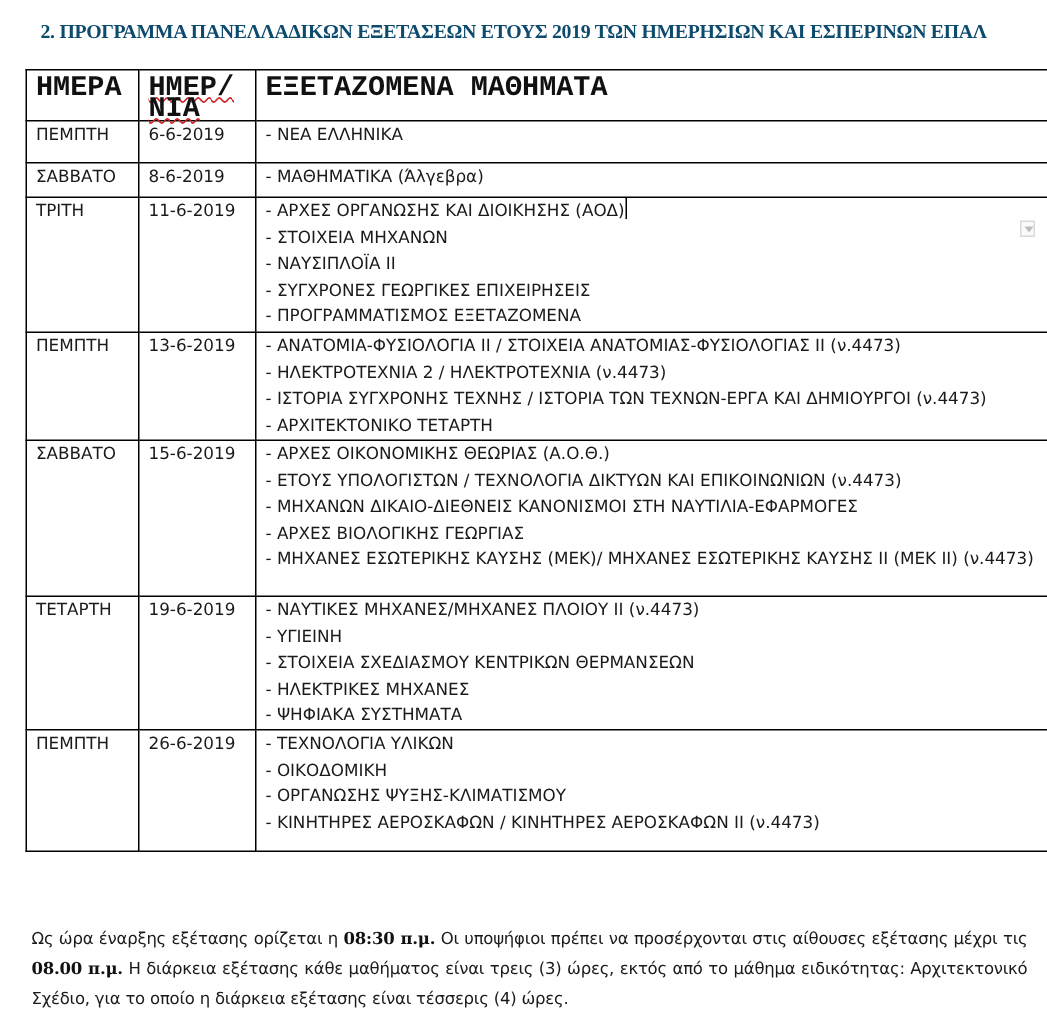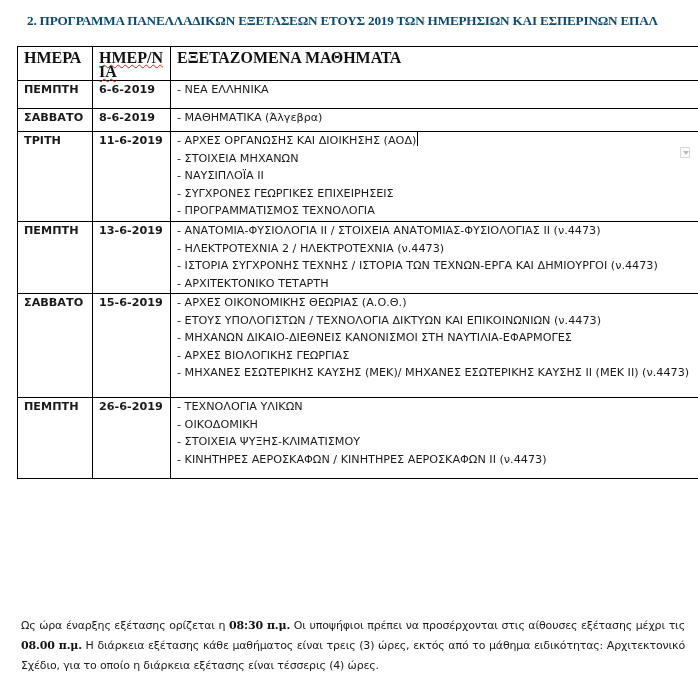--- a/index.html
+++ b/index.html
@@ -39,41 +39,40 @@
       border: 1.5px solid #000;
       vertical-align: top;
       padding: 0 6px;
       text-align: left;
     }
     col.c-day { width: 75px; }
     col.c-date { width: 78px; }
     col.c-subj { width: 528px; }
 
     th {
-      font-family: Liberation Serif, serif;
+      font-family: Liberation Mono, monospace;
       font-weight: bold;
-      font-size: 16px;
+      font-size: 19px;
       line-height: 14px;
       padding-top: 4px !important;
     }
     th.h-day { height: 29px; }
     th.h-date {
       text-decoration: underline;
       text-decoration-style: wavy;
       text-decoration-color: #d02020;
       text-decoration-thickness: 1px;
       word-break: break-all;
     }
     th.h-subj { text-align: left; }
 
     td.day, td.date {
       padding-top: 4px;
       line-height: 17px;
       color: #1a1a1a;
-      font-weight: bold;
     }
     td.subjects {
       padding-top: 3px;
       padding-bottom: 0;
       color: #1a1a1a;
       margin-left: 24px;
     }
     .subject {
       line-height: 17.6px;
       white-space: normal;
@@ -166,21 +165,21 @@
       </td>
     </tr>
     <tr class="r3">
       <td class="day">ΤΡΙΤΗ</td>
       <td class="date">11-6-2019</td>
       <td class="subjects">
         <div class="subject"><span>- ΑΡΧΕΣ ΟΡΓΑΝΩΣΗΣ ΚΑΙ ΔΙΟΙΚΗΣΗΣ (ΑΟΔ)</span><span class="cursor"></span></div>
         <div class="subject">- ΣΤΟΙΧΕΙΑ ΜΗΧΑΝΩΝ</div>
         <div class="subject">- ΝΑΥΣΙΠΛΟΪΑ ΙΙ</div>
         <div class="subject">- ΣΥΓΧΡΟΝΕΣ ΓΕΩΡΓΙΚΕΣ ΕΠΙΧΕΙΡΗΣΕΙΣ</div>
-        <div class="subject">- ΠΡΟΓΡΑΜΜΑΤΙΣΜΟΣ ΤΕΧΝΟΛΟΓΙΑ</div>
+        <div class="subject">- ΠΡΟΓΡΑΜΜΑΤΙΣΜΟΣ ΕΞΕΤΑΖΟΜΕΝΑ</div>
       </td>
     </tr>
     <tr class="r4">
       <td class="day">ΠΕΜΠΤΗ</td>
       <td class="date">13-6-2019</td>
       <td class="subjects">
         <div class="subject">- ΑΝΑΤΟΜΙΑ-ΦΥΣΙΟΛΟΓΙΑ ΙΙ / ΣΤΟΙΧΕΙΑ ΑΝΑΤΟΜΙΑΣ-ΦΥΣΙΟΛΟΓΙΑΣ ΙΙ (ν.4473)</div>
         <div class="subject">- ΗΛΕΚΤΡΟΤΕΧΝΙΑ 2 / ΗΛΕΚΤΡΟΤΕΧΝΙΑ (ν.4473)</div>
         <div class="subject">- ΙΣΤΟΡΙΑ ΣΥΓΧΡΟΝΗΣ ΤΕΧΝΗΣ / ΙΣΤΟΡΙΑ ΤΩΝ ΤΕΧΝΩΝ-ΕΡΓΑ ΚΑΙ  ΔΗΜΙΟΥΡΓΟΙ (ν.4473)</div>
         <div class="subject">- ΑΡΧΙΤΕΚΤΟΝΙΚΟ ΤΕΤΑΡΤΗ</div>
@@ -190,27 +189,38 @@
       <td class="day">ΣΑΒΒΑΤΟ</td>
       <td class="date">15-6-2019</td>
       <td class="subjects">
         <div class="subject">- ΑΡΧΕΣ ΟΙΚΟΝΟΜΙΚΗΣ ΘΕΩΡΙΑΣ (Α.Ο.Θ.)</div>
         <div class="subject">- ΕΤΟΥΣ ΥΠΟΛΟΓΙΣΤΩΝ / ΤΕΧΝΟΛΟΓΙΑ ΔΙΚΤΥΩΝ ΚΑΙ ΕΠΙΚΟΙΝΩΝΙΩΝ (ν.4473)</div>
         <div class="subject">- ΜΗΧΑΝΩΝ ΔΙΚΑΙΟ-ΔΙΕΘΝΕΙΣ ΚΑΝΟΝΙΣΜΟΙ ΣΤΗ ΝΑΥΤΙΛΙΑ-ΕΦΑΡΜΟΓΕΣ</div>
         <div class="subject">- ΑΡΧΕΣ ΒΙΟΛΟΓΙΚΗΣ ΓΕΩΡΓΙΑΣ</div>
         <div class="subject">- ΜΗΧΑΝΕΣ ΕΣΩΤΕΡΙΚΗΣ ΚΑΥΣΗΣ (ΜΕΚ)/ ΜΗΧΑΝΕΣ ΕΣΩΤΕΡΙΚΗΣ ΚΑΥΣΗΣ ΙΙ (ΜΕΚ ΙΙ) (ν.4473)</div>
       </td>
     </tr>
+    <tr class="r6">
+      <td class="day">ΤΕΤΑΡΤΗ</td>
+      <td class="date">19-6-2019</td>
+      <td class="subjects">
+        <div class="subject">- ΝΑΥΤΙΚΕΣ ΜΗΧΑΝΕΣ/ΜΗΧΑΝΕΣ ΠΛΟΙΟΥ ΙΙ (ν.4473)</div>
+        <div class="subject">- ΥΓΙΕΙΝΗ</div>
+        <div class="subject">- ΣΤΟΙΧΕΙΑ ΣΧΕΔΙΑΣΜΟΥ ΚΕΝΤΡΙΚΩΝ ΘΕΡΜΑΝΣΕΩΝ</div>
+        <div class="subject">- ΗΛΕΚΤΡΙΚΕΣ ΜΗΧΑΝΕΣ</div>
+        <div class="subject">- ΨΗΦΙΑΚΑ ΣΥΣΤΗΜΑΤΑ</div>
+      </td>
+    </tr>
     <tr class="r7">
       <td class="day">ΠΕΜΠΤΗ</td>
       <td class="date">26-6-2019</td>
       <td class="subjects">
         <div class="subject">- ΤΕΧΝΟΛΟΓΙΑ ΥΛΙΚΩΝ</div>
         <div class="subject">- ΟΙΚΟΔΟΜΙΚΗ</div>
-        <div class="subject">- ΣΤΟΙΧΕΙΑ ΨΥΞΗΣ-ΚΛΙΜΑΤΙΣΜΟΥ</div>
+        <div class="subject">- ΟΡΓΑΝΩΣΗΣ ΨΥΞΗΣ-ΚΛΙΜΑΤΙΣΜΟΥ</div>
         <div class="subject">- ΚΙΝΗΤΗΡΕΣ ΑΕΡΟΣΚΑΦΩΝ / ΚΙΝΗΤΗΡΕΣ ΑΕΡΟΣΚΑΦΩΝ ΙΙ (ν.4473)</div>
       </td>
     </tr>
   </tbody>
 </table>
 
 <div class="dropdown-handle"></div>
 
 <p class="note"><span>Ως ώρα έναρξης εξέτασης ορίζεται η </span><b>08:30 π.μ.</b><span> Οι υποψήφιοι πρέπει να προσέρχονται στις αίθουσες εξέτασης μέχρι τις  </span><b>08.00 π.μ.</b><span> Η διάρκεια εξέτασης κάθε μαθήματος είναι τρεις (3) ώρες, εκτός από το μάθημα ειδικότητας: Αρχιτεκτονικό Σχέδιο, για το οποίο η διάρκεια εξέτασης είναι τέσσερις (4) ώρες.</span></p>
 

